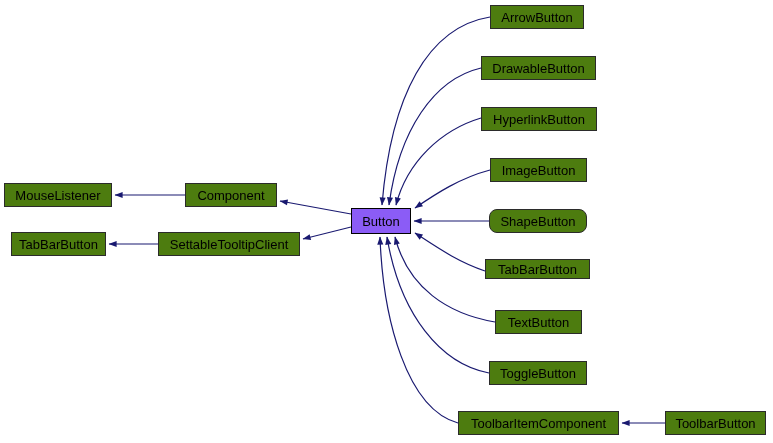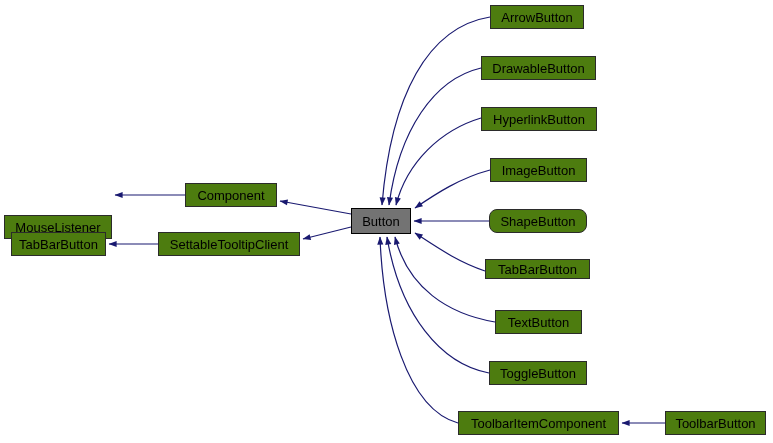--- a/index.html
+++ b/index.html
@@ -28,21 +28,21 @@
     border: 1px solid #2b2b2b;
     color: #000000;
     font-size: 13px;
     display: flex;
     align-items: center;
     justify-content: center;
     white-space: nowrap;
     cursor: pointer;
   }
   .node.selected {
-    background: #737373;
+    background: #8b5cf6;
     border-color: #000000;
     cursor: default;
   }
 </style>
 </head>
 <body>
 
 <div class="diagram">
 
   <svg class="edge-layer" viewBox="0 0 773 443" xmlns="http://www.w3.org/2000/svg">
@@ -61,21 +61,21 @@
     <path d="M 481,118 C 441,130 407,162 396,205" marker-end="url(#arrow)"></path>
     <path d="M 490,170 C 460,178 437,193 415,208" marker-end="url(#arrow)"></path>
     <path d="M 489,221 L 414,221" marker-end="url(#arrow)"></path>
     <path d="M 485,271 C 458,262 438,248 415,233" marker-end="url(#arrow)"></path>
     <path d="M 495,322 C 448,314 408,288 395,237" marker-end="url(#arrow)"></path>
     <path d="M 489,373 C 441,364 400,315 387,237" marker-end="url(#arrow)"></path>
     <path d="M 458,423 C 407,409 383,320 380,237" marker-end="url(#arrow)"></path>
     <path d="M 665,423 L 622,423" marker-end="url(#arrow)"></path>
   </svg>
 
-  <div class="node" style="left:4px; top:183px; width:108px; height:24px;margin-top:32px;">MouseListener</div>
+  <div class="node" style="left:4px; top:183px; width:108px; height:24px;">MouseListener</div>
 
   <div class="node" style="left:11px; top:232px; width:95px; height:24px;">TabBarButton</div>
 
   <div class="node" style="left:185px; top:183px; width:92px; height:24px;">Component</div>
 
   <div class="node" style="left:158px; top:232px; width:142px; height:24px;">SettableTooltipClient</div>
 
   <div class="node selected" style="left:351px; top:208px; width:60px; height:26px;">Button</div>
 
   <div class="node" style="left:490px; top:5px; width:94px; height:24px;">ArrowButton</div>

